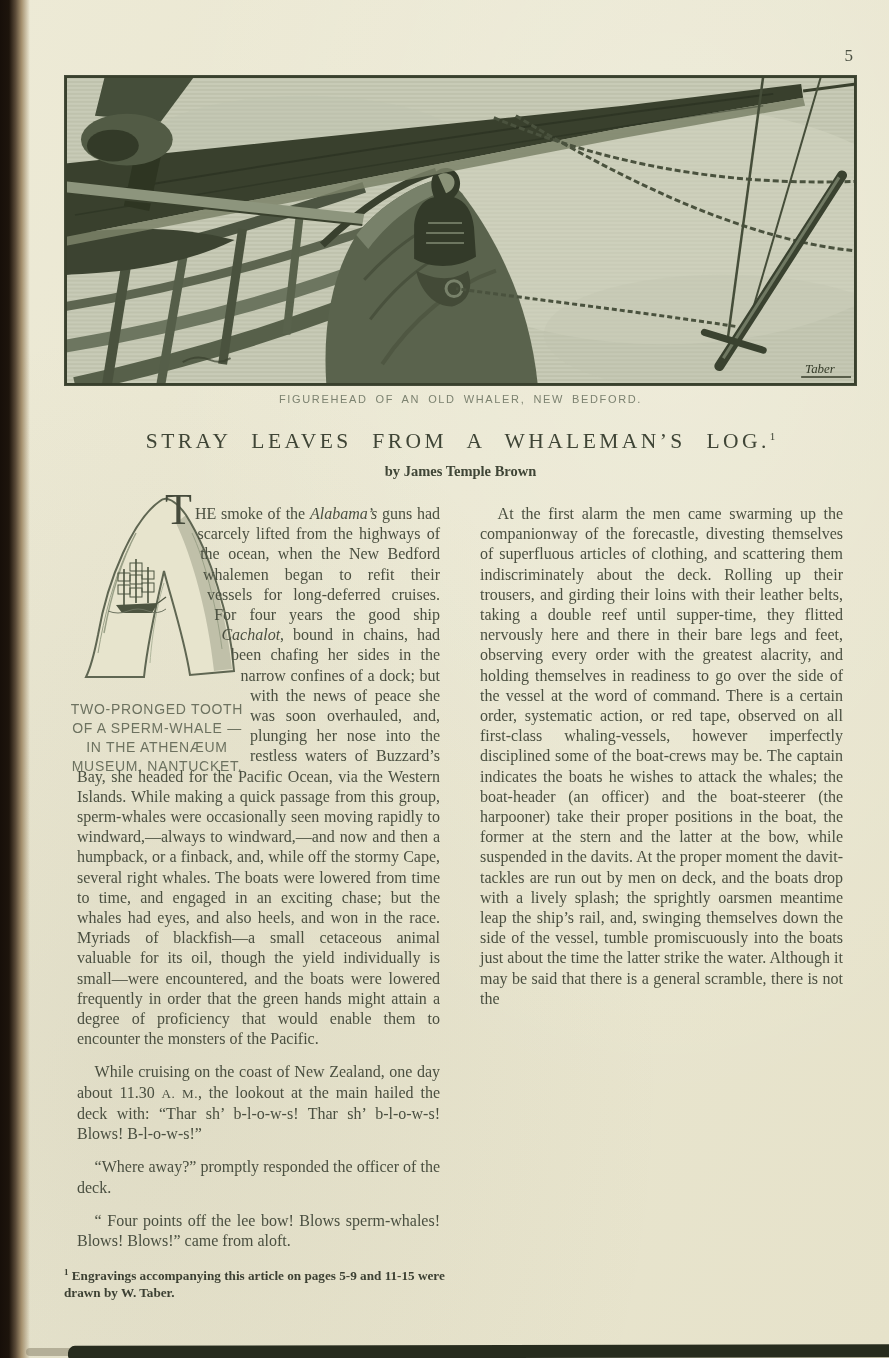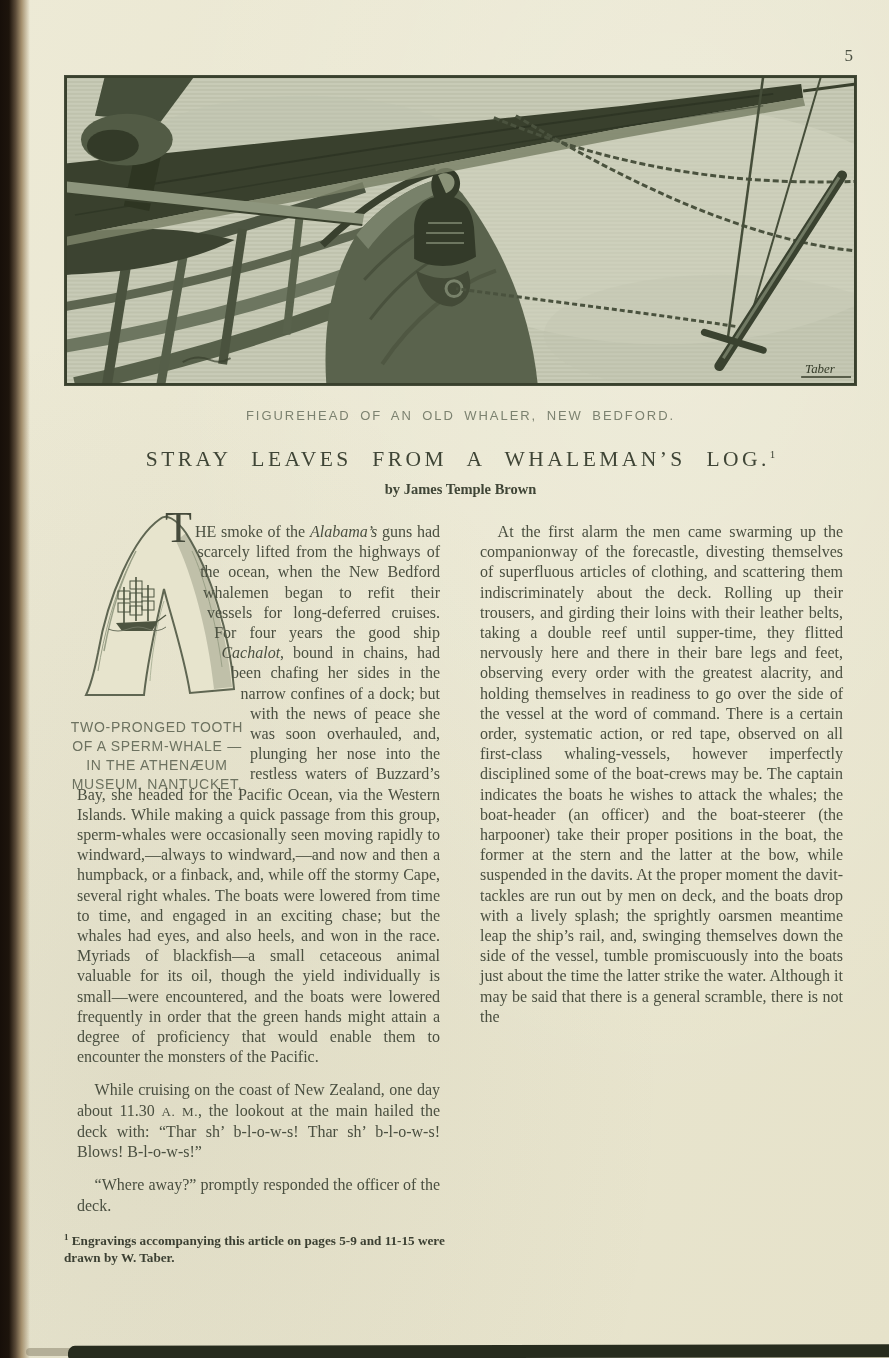--- a/index.html
+++ b/index.html
@@ -15,21 +15,21 @@
            background:linear-gradient(90deg,#170f09 0%,#1d140c 30%,#5c4c39 52%,#a5916f 72%,rgba(165,145,111,0) 100%);}
   .bottom-edge{position:absolute;bottom:0;left:68px;right:0;height:13px;
                background:#272c1e;border-radius:7px 0 0 3px;transform:skewY(-.12deg);}
   .bottom-edge-fade{position:absolute;bottom:2px;left:26px;width:60px;height:8px;
                background:#8e8670;opacity:.55;border-radius:4px;}
   .page-number{position:absolute;top:46px;right:36px;font-size:17px;color:#4b5042;}
 
   .content{position:absolute;left:64px;top:75px;width:793px;}
 
   .engraving{width:793px;height:311px;display:block;border:1px solid #454c39;box-sizing:border-box;background:#c7cab6;}
-  .engraving-caption{margin-top:22px;text-align:center;font-size:13px;letter-spacing:.15em;word-spacing:.3em;
+  .engraving-caption{margin-top:7px;text-align:center;font-size:11px;letter-spacing:.15em;word-spacing:.3em;
                      color:#7c8270;font-family:"Liberation Sans","DejaVu Sans",sans-serif;}
 
   .title{margin:24px 0 0 0;text-align:center;font-size:21.5px;font-weight:400;
          letter-spacing:.16em;word-spacing:.55em;color:#3f4536;}
   .title sup{font-size:11px;letter-spacing:0;}
   .byline{text-align:center;font-size:14.5px;font-weight:bold;color:#3f4536;margin-top:9px;}
 
   .columns{display:flex;gap:14px;margin-top:11px;}
   .col{width:389px;font-size:16px;line-height:20.2px;text-align:justify;color:#4a4f40;position:relative;}
   .col p{margin:13px;}
@@ -156,20 +156,21 @@
           <div class="tooth-caption">TWO-PRONGED TOOTH OF A SPERM-WHALE — IN THE ATHENÆUM MUSEUM, NANTUCKET.</div>
         </div>
 
         <span class="dropcap">T</span>
 
         <p><span>HE smoke of the </span><i>Alabama’s</i><span> guns had scarcely lifted from the highways of the ocean, when the New Bedford whalemen began to refit their vessels for long-deferred cruises. For four years the good ship </span><i>Cachalot</i><span>, bound in chains, had been chafing her sides in the narrow confines of a dock; but with the news of peace she was soon overhauled, and, plunging her nose into the restless waters of Buzzard’s Bay, she headed for the Pacific Ocean, via the Western Islands. While making a quick passage from this group, sperm-whales were occasionally seen moving rapidly to windward,—always to windward,—and now and then a humpback, or a finback, and, while off the stormy Cape, several right whales. The boats were lowered from time to time, and engaged in an exciting chase; but the whales had eyes, and also heels, and won in the race. Myriads of blackfish—a small cetaceous animal valuable for its oil, though the yield individually is small—were encountered, and the boats were lowered frequently in order that the green hands might attain a degree of proficiency that would enable them to encounter the monsters of the Pacific.</span></p>
 
         <p class="ind"><span>While cruising on the coast of New Zealand, one day about 11.30 </span><span class="sc">A. M.</span><span>, the lookout at the main hailed the deck with: “Thar sh’ b-l-o-w-s! Thar sh’ b-l-o-w-s! Blows! B-l-o-w-s!”</span></p>
 
         <p class="ind">“Where away?” promptly responded the officer of the deck.</p>
+        <p class="ind">“ Four points off the lee bow! Blows sperm-whales! Blows! Blows!” came from aloft.</p>
 
         <div class="footnote"><sup>1</sup><span> Engravings accompanying this article on pages 5-9 and 11-15 were drawn by W. Taber.</span></div>
       </div>
 
       <div class="col">
         <p class="ind">At the first alarm the men came swarming up the companionway of the forecastle, divesting themselves of superfluous articles of clothing, and scattering them indiscriminately about the deck. Rolling up their trousers, and girding their loins with their leather belts, taking a double reef until supper-time, they flitted nervously here and there in their bare legs and feet, observing every order with the greatest alacrity, and holding themselves in readiness to go over the side of the vessel at the word of command. There is a certain order, systematic action, or red tape, observed on all first-class whaling-vessels, however imperfectly disciplined some of the boat-crews may be. The captain indicates the boats he wishes to attack the whales; the boat-header (an officer) and the boat-steerer (the harpooner) take their proper positions in the boat, the former at the stern and the latter at the bow, while suspended in the davits. At the proper moment the davit-tackles are run out by men on deck, and the boats drop with a lively splash; the sprightly oarsmen meantime leap the ship’s rail, and, swinging themselves down the side of the vessel, tumble promiscuously into the boats just about the time the latter strike the water. Although it may be said that there is a general scramble, there is not the</p>
       </div>
 
     </div>
   </div>

